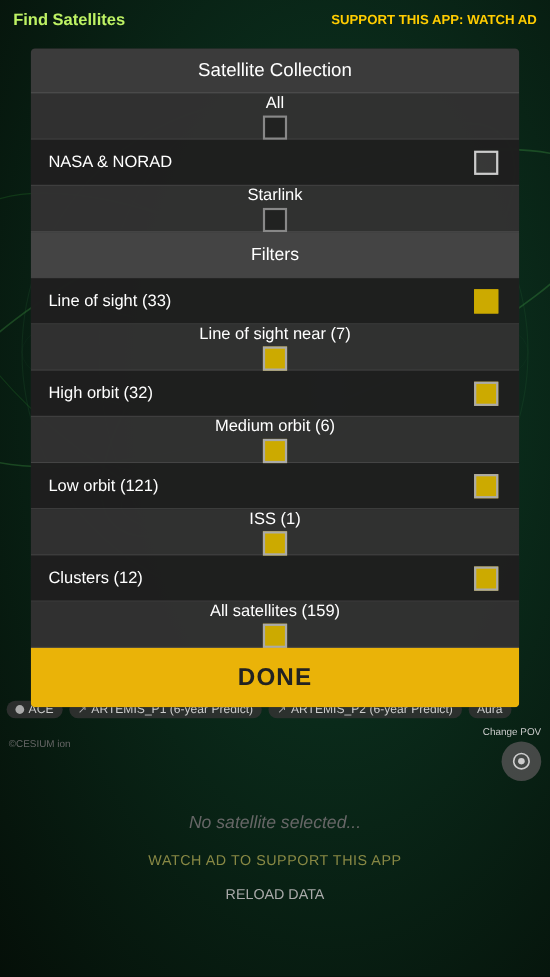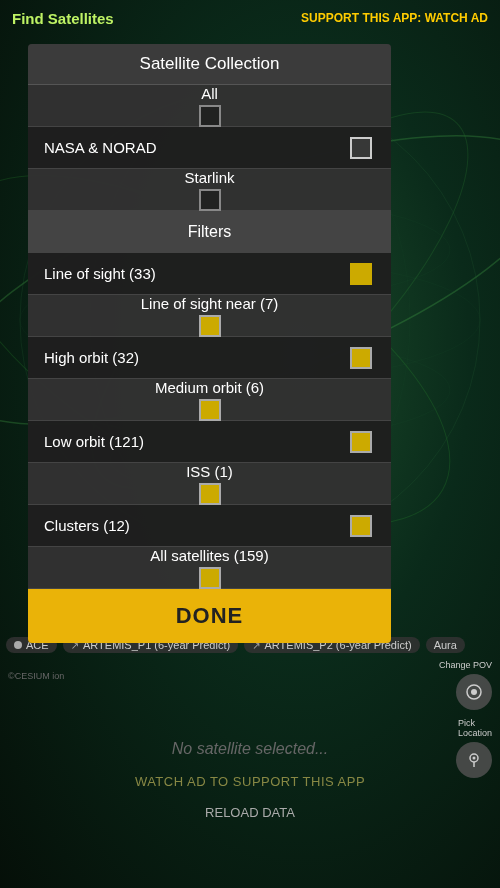--- a/index.html
+++ b/index.html
@@ -55,21 +55,21 @@
       color: #ffcc00;
       font-size: 12px;
       font-weight: bold;
     }
 
     
     .panel {
       position: absolute;
       top: 44px;
       left: 28px;
-      width: 363px;
+      width: 444px;
       background: rgba(40, 40, 40, 0.93);
       border-radius: 4px;
       z-index: 20;
       overflow: hidden;
     }
 
     .panel-section-header {
       background: rgba(60, 60, 60, 0.95);
       color: #ffffff;
       text-align: center;
@@ -253,21 +253,21 @@
     .right-btn-group {
       display: flex;
       flex-direction: column;
       align-items: flex-end;
       gap: 4px;
     }
 
     .right-btn-label {
       color: #ccc;
       font-size: 9px;
-      text-align: left;
+      text-align: right;
     }
 
     .right-btn {
       width: 36px;
       height: 36px;
       background: rgba(80,80,80,0.85);
       border-radius: 18px;
       display: flex;
       align-items: center;
       justify-content: center;
@@ -450,28 +450,18 @@
 <div class="right-buttons">
   <div class="right-btn-group">
     <span class="right-btn-label">Change POV</span>
     <div class="right-btn">
       <svg width="18" height="18" viewBox="0 0 18 18">
         <circle cx="9" cy="9" r="7" fill="none" stroke="#ccc" stroke-width="1.5"></circle>
         <circle cx="9" cy="9" r="3" fill="#ccc"></circle>
       </svg>
     </div>
   </div>
-  <div class="right-btn-group">
-    <span class="right-btn-label">Pick<br>Location</span>
-    <div class="right-btn">
-      <svg width="18" height="18" viewBox="0 0 18 18">
-        <circle cx="9" cy="7" r="4" fill="none" stroke="#ccc" stroke-width="1.5"></circle>
-        <circle cx="9" cy="7" r="1.5" fill="#ccc"></circle>
-        <line x1="9" y1="11" x2="9" y2="16" stroke="#ccc" stroke-width="1.5"></line>
-      </svg>
-    </div>
-  </div>
 </div>
 
 <div class="cesium-logo">
   <span>©CESIUM
 ion</span>
 </div>
 
 </body></html>

